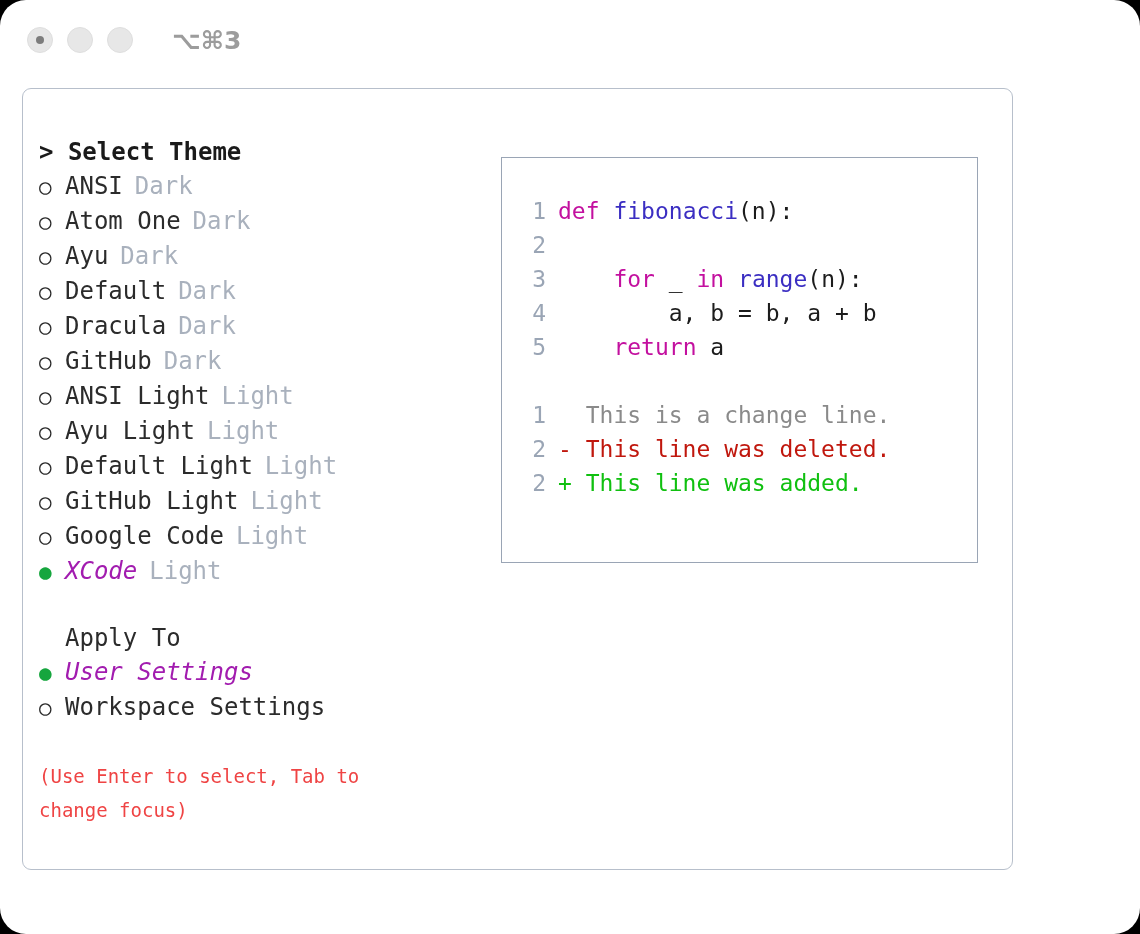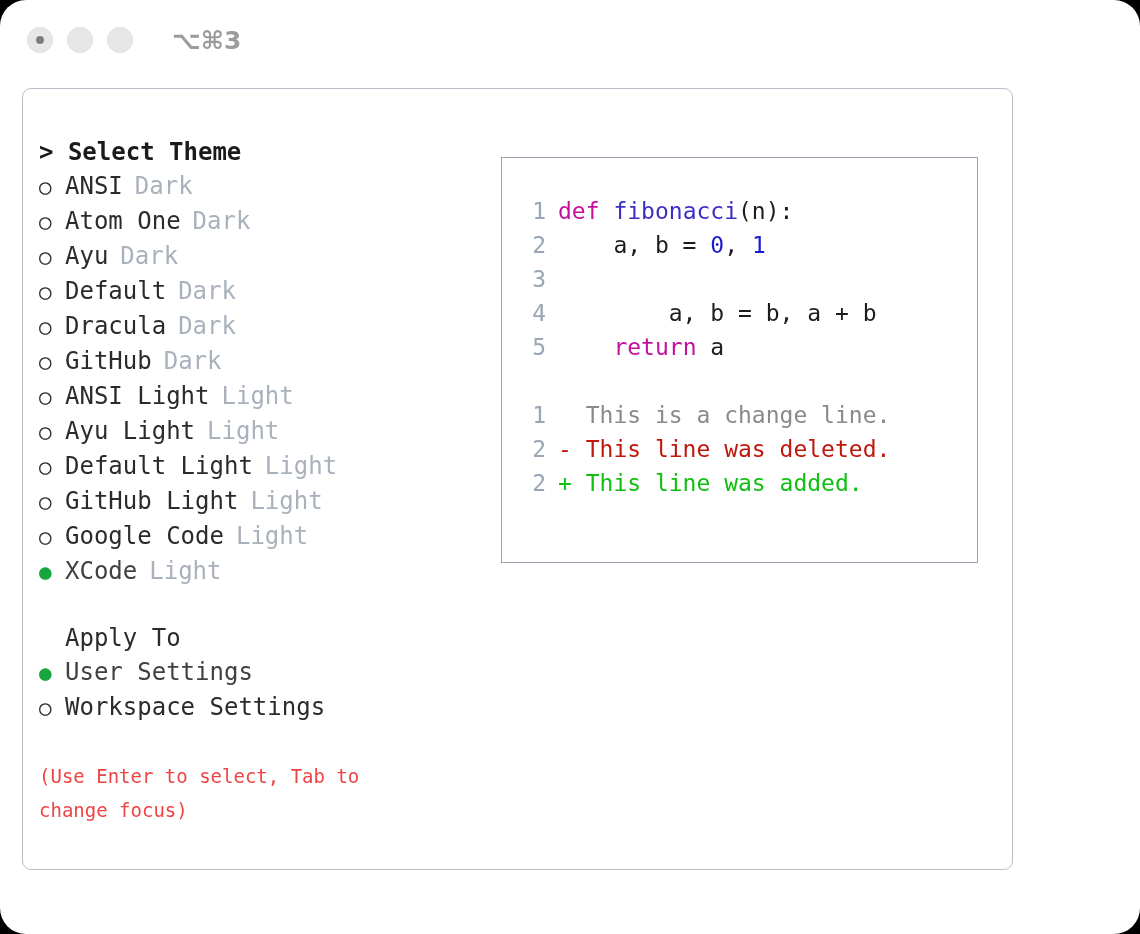--- a/index.html
+++ b/index.html
@@ -93,21 +93,21 @@
     white-space: pre;
   }
   .marker {
     display: inline-block;
     width: 26px;
     flex: 0 0 26px;
     font-size: 21px;
     color: #2b2b2b;
   }
   .opt-row.selected .marker { color: #16a63e; }
-  .opt-row.selected .opt-label { color: #404040; }
+  .opt-row.selected .opt-label { color: #a21caf; font-style: italic; }
   .opt-label { color: #2b2b2b; }
   .opt-tag { color: #a9b1bd; margin-left: 12px; }
 
   .apply-head {
     font-size: 24px;
     line-height: 34px;
     color: #2b2b2b;
     padding-left: 26px;
     white-space: pre;
   }
@@ -217,22 +217,22 @@
 
       <div class="spacer-md"></div>
 
       <div class="hint">(Use Enter to select, Tab to change focus)</div>
     </div>
 
     <div class="right-col">
       <div class="preview-box">
         <div id="code-block">
             <div class="code-line"><span class="lnum">1</span><span><span class="tok-kw">def </span><span class="tok-fn">fibonacci</span><span class="tok-plain">(n):</span></span></div>
-            <div class="code-line"><span class="lnum">2</span><span><span class="tok-plain">    a, b = </span><span class="tok-num">0</span><span class="tok-plain">, </span><span class="tok-num">1</span></span></div>
-            <div class="code-line"><span class="lnum">3</span></div>
+            <div class="code-line"><span class="lnum">2</span></div>
+            <div class="code-line"><span class="lnum">3</span><span><span class="tok-plain">    </span><span class="tok-kw">for</span><span class="tok-plain"> _ </span><span class="tok-kw">in</span><span class="tok-plain"> </span><span class="tok-fn">range</span><span class="tok-plain">(n):</span></span></div>
             <div class="code-line"><span class="lnum">4</span><span><span class="tok-plain">        a, b = b, a + b</span></span></div>
             <div class="code-line"><span class="lnum">5</span><span><span class="tok-plain">    </span><span class="tok-kw">return</span><span class="tok-plain"> a</span></span></div>
           </div>
         <div class="blank-line"></div>
         <div id="diff-block">
             <div class="code-line"><span class="lnum">1</span><span class="diff-ctx">  This is a change line.</span></div>
             <div class="code-line"><span class="lnum">2</span><span class="diff-del">- This line was deleted.</span></div>
             <div class="code-line"><span class="lnum">2</span><span class="diff-add">+ This line was added.</span></div>
           </div>
       </div>

